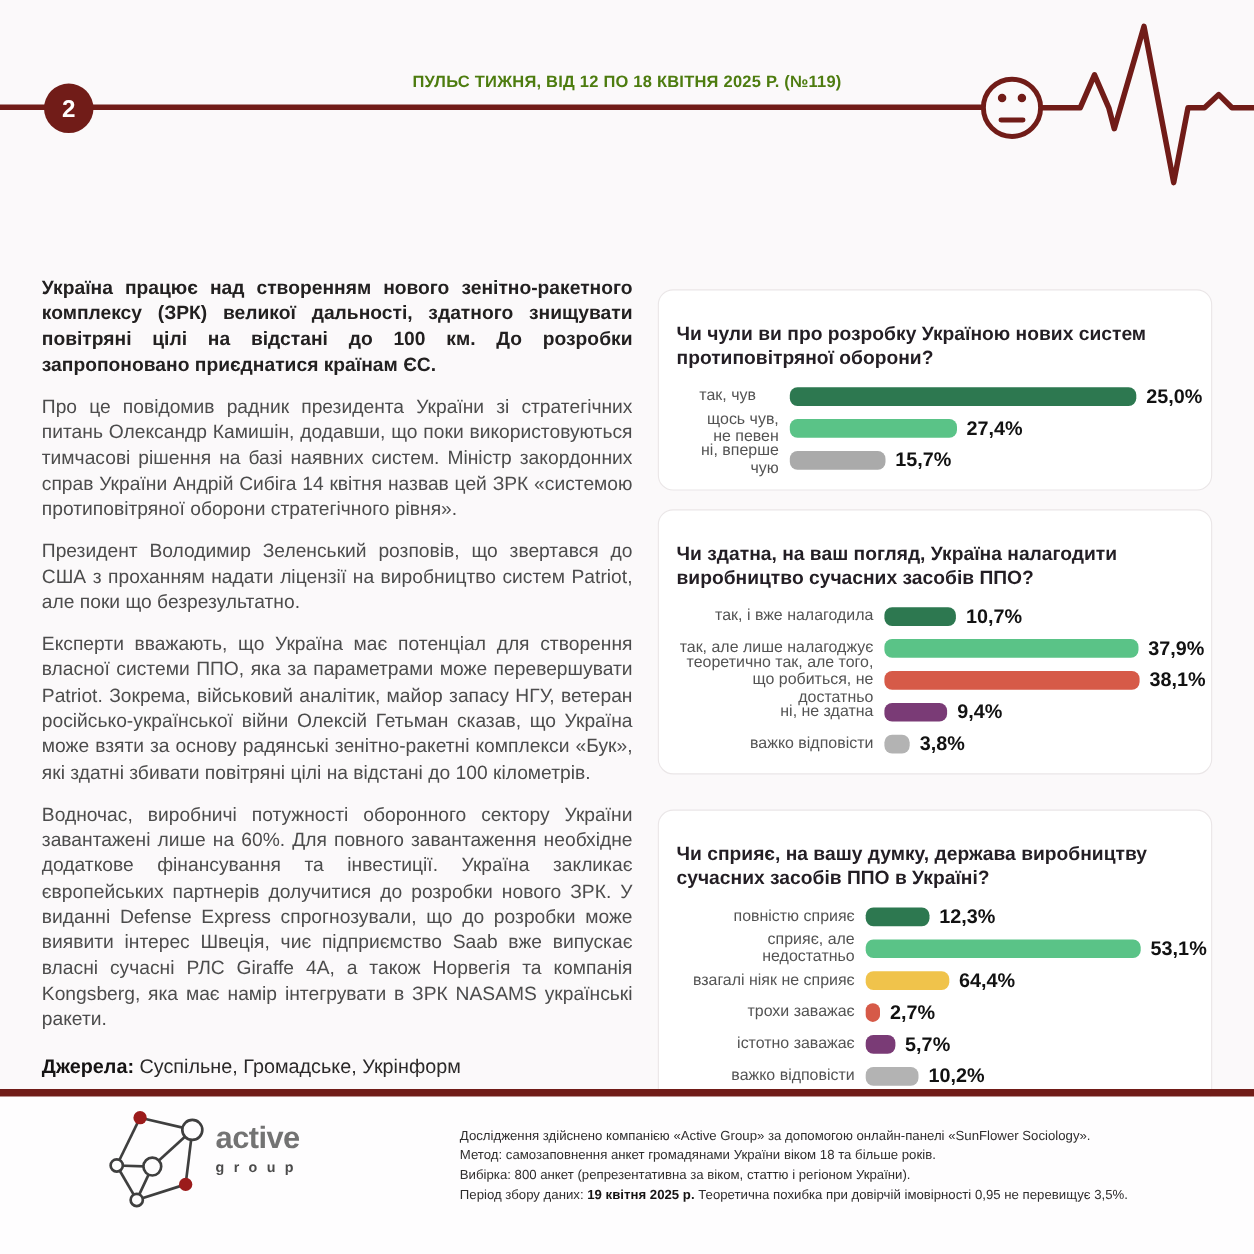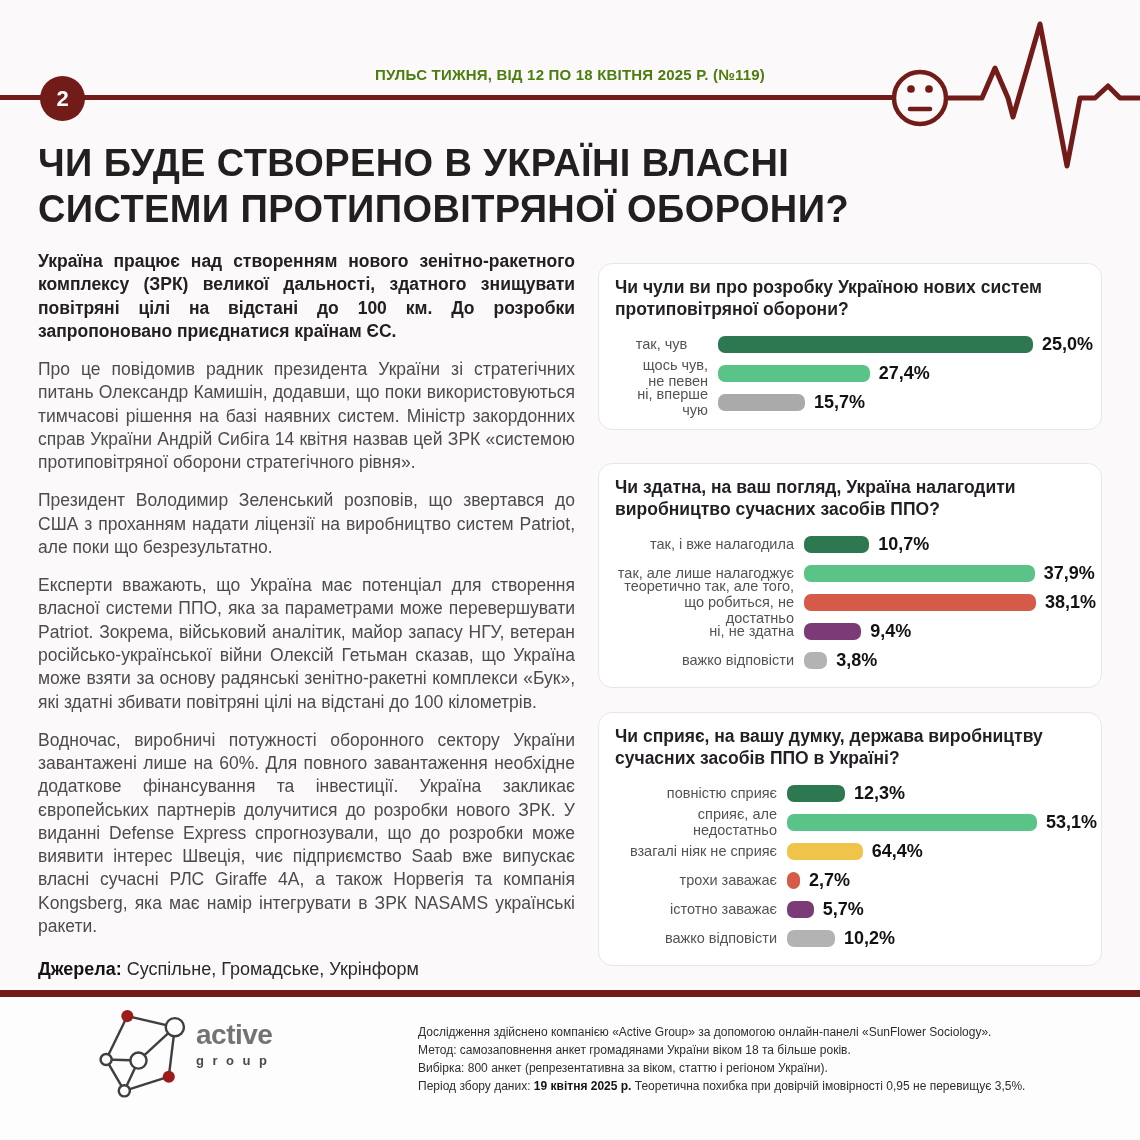--- a/index.html
+++ b/index.html
@@ -30,21 +30,21 @@
   
   .article{position:absolute; left:38px; top:250px; width:537px;}
   .article p{margin:0 0 15px 0; font-size:17.5px; line-height:1.33; text-align:justify; color:#4c4c4c;}
   .article p.lead{font-weight:700; color:#222020;}
   .article p.sources{margin-top:20px; color:#2b2929; font-size:18px; text-align:left;}
   .article p.sources b{color:#151313;}
   
   .chart-card{
     position:absolute; left:598px; width:504px; box-sizing:border-box;
     background:#ffffff; border:1px solid #eae6e7; border-radius:14px;
-    padding:12px 16px 12px 16px;
+    padding:28px 16px 12px 16px;
   }
   .chart-title{font-size:17.5px; font-weight:700; color:#231e24; line-height:1.27; margin:0 0 10px 0;}
   .crow{display:flex; align-items:center; height:29px;}
   .clabel{
     flex:none; text-align:right; color:#535353; font-size:14.5px; line-height:1.08;
     white-space:pre-line; padding-right:10px; box-sizing:border-box;
   }
   .cbar{flex:none; height:17px; border-radius:7px;}
   .cval{font-weight:700; font-size:18px; color:#121212; margin-left:9px; white-space:nowrap;}
   
@@ -75,24 +75,20 @@
         <circle cx="40" cy="98" r="26"></circle>
         <circle cx="31" cy="89" r="1.6" fill="#711c18"></circle>
         <circle cx="49" cy="89" r="1.6" fill="#711c18"></circle>
         <line x1="30" y1="109" x2="50" y2="109" stroke-linecap="round"></line>
       </g>
 
       <polyline stroke-width="5" stroke-linejoin="round" points="67,98 102,98 115,68 128,98 133,117 160,24 187,166 200,98 215,98 228,86 240,98 260,98"></polyline>
     </g>
   </svg>
 
-  <h1 class="main-title">
-    <span>ЧИ БУДЕ СТВОРЕНО В УКРАЇНІ ВЛАСНІ</span><br>
-    <span>СИСТЕМИ ПРОТИПОВІТРЯНОЇ ОБОРОНИ?</span>
-  </h1>
 
   <div class="article">
     <p class="lead">Україна працює над створенням нового зенітно-ракетного комплексу (ЗРК) великої дальності, здатного знищувати повітряні цілі на відстані до 100 км. До розробки запропоновано приєднатися країнам ЄС.</p>
     <p>Про це повідомив радник президента України зі стратегічних питань Олександр Камишін, додавши, що поки використовуються тимчасові рішення на базі наявних систем. Міністр закордонних справ України Андрій Сибіга 14 квітня назвав цей ЗРК «системою протиповітряної оборони стратегічного рівня».</p>
     <p>Президент Володимир Зеленський розповів, що звертався до США з проханням надати ліцензії на виробництво систем Patriot, але поки що безрезультатно.</p>
     <p>Експерти вважають, що Україна має потенціал для створення власної системи ППО, яка за параметрами може перевершувати Patriot. Зокрема, військовий аналітик, майор запасу НГУ, ветеран російсько-української війни Олексій Гетьман сказав, що Україна може взяти за основу радянські зенітно-ракетні комплекси «Бук», які здатні збивати повітряні цілі на відстані до 100 кілометрів.</p>
     <p>Водночас, виробничі потужності оборонного сектору України завантажені лише на 60%. Для повного завантаження необхідне додаткове фінансування та інвестиції. Україна закликає європейських партнерів долучитися до розробки нового ЗРК. У виданні Defense Express спрогнозували, що до розробки може виявити інтерес Швеція, чиє підприємство Saab вже випускає власні сучасні РЛС Giraffe 4A, а також Норвегія та компанія Kongsberg, яка має намір інтегрувати в ЗРК NASAMS українські ракети.</p>
     <p class="sources"><b>Джерела:</b><span> Суспільне, Громадське, Укрінформ</span></p>
   </div>
 
@@ -143,21 +139,21 @@
           <span class="cval">9,4%</span>
         </div>
         <div class="crow">
           <span class="clabel" style="width: 189px;">важко відповісти</span>
           <span class="cbar" style="width: 23.1391px; background: rgb(179, 179, 179);"></span>
           <span class="cval">3,8%</span>
         </div>
       </div>
   </div>
 
-  <div class="chart-card" style="top:712px;">
+  <div class="chart-card" style="top:736px;">
     <p class="chart-title">Чи сприяє, на вашу думку, держава виробництву сучасних засобів ППО в Україні?</p>
     <div class="rows">
         <div class="crow">
           <span class="clabel" style="width: 172px;">повністю сприяє</span>
           <span class="cbar" style="width: 57.9096px; background: rgb(45, 120, 80);"></span>
           <span class="cval">12,3%</span>
         </div>
         <div class="crow">
           <span class="clabel" style="width: 172px;">сприяє, але недостатньо</span>
           <span class="cbar" style="width: 250px; background: rgb(90, 195, 135);"></span>

